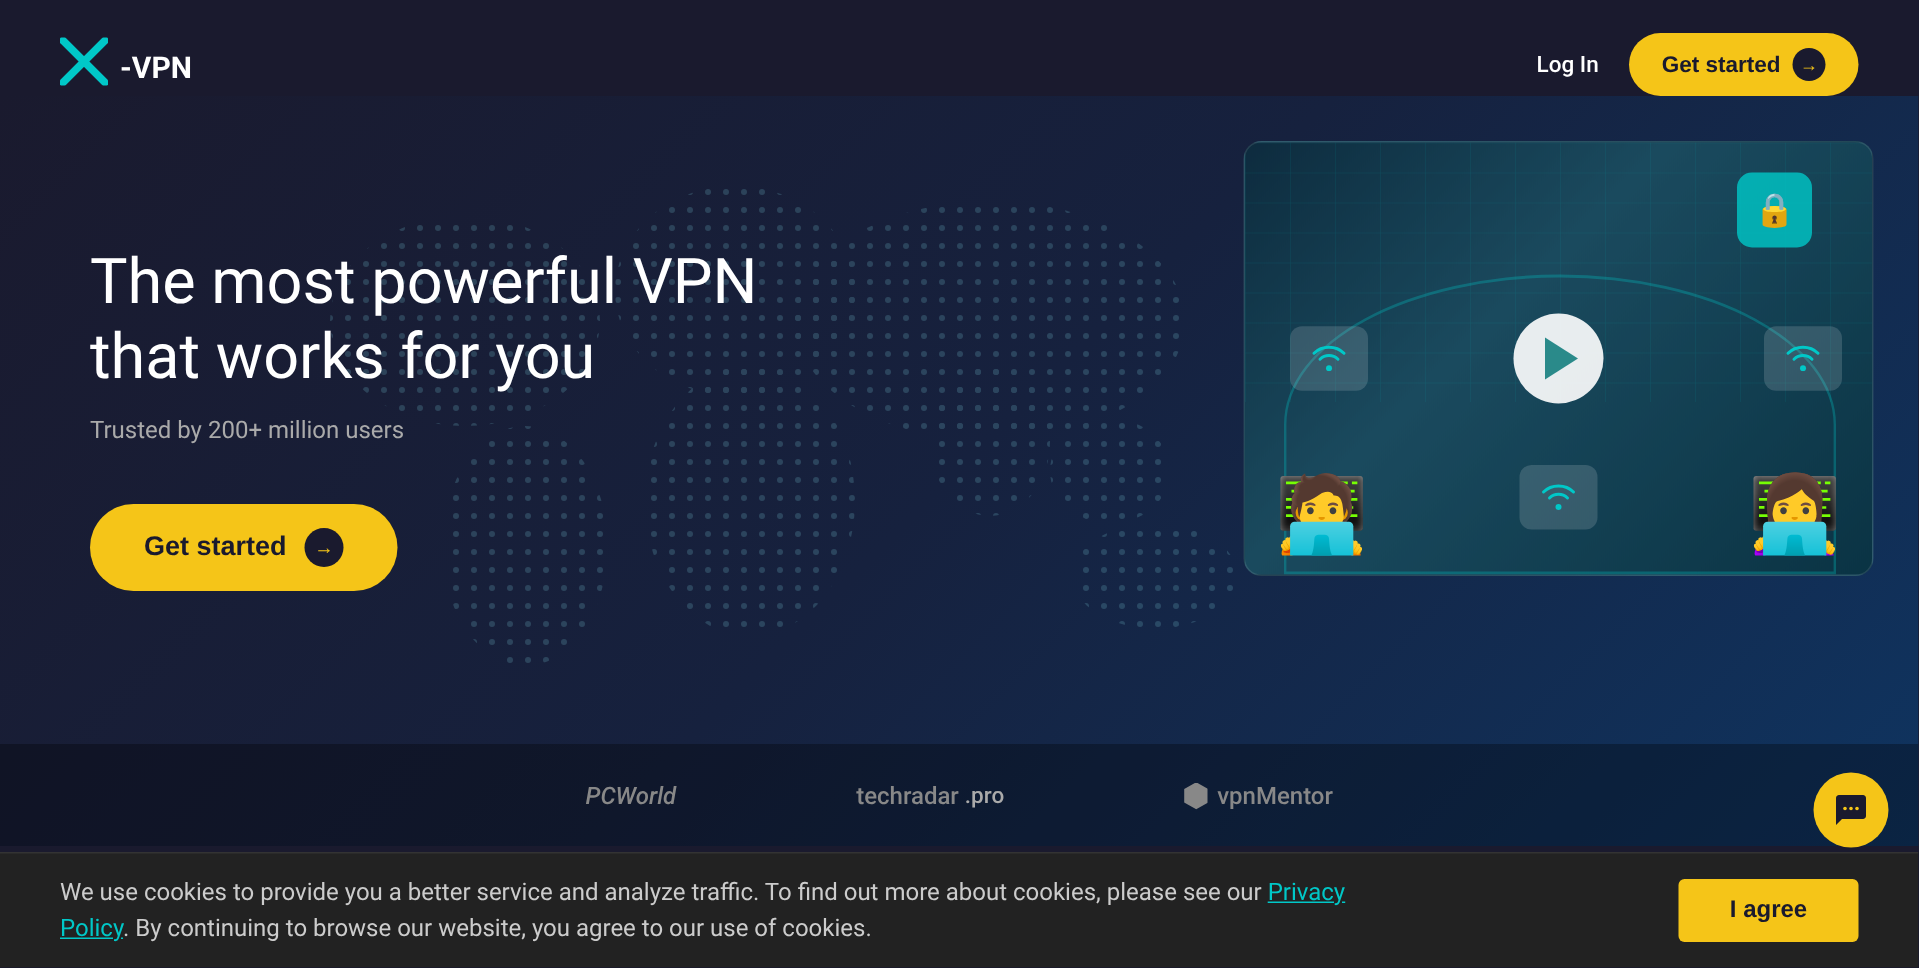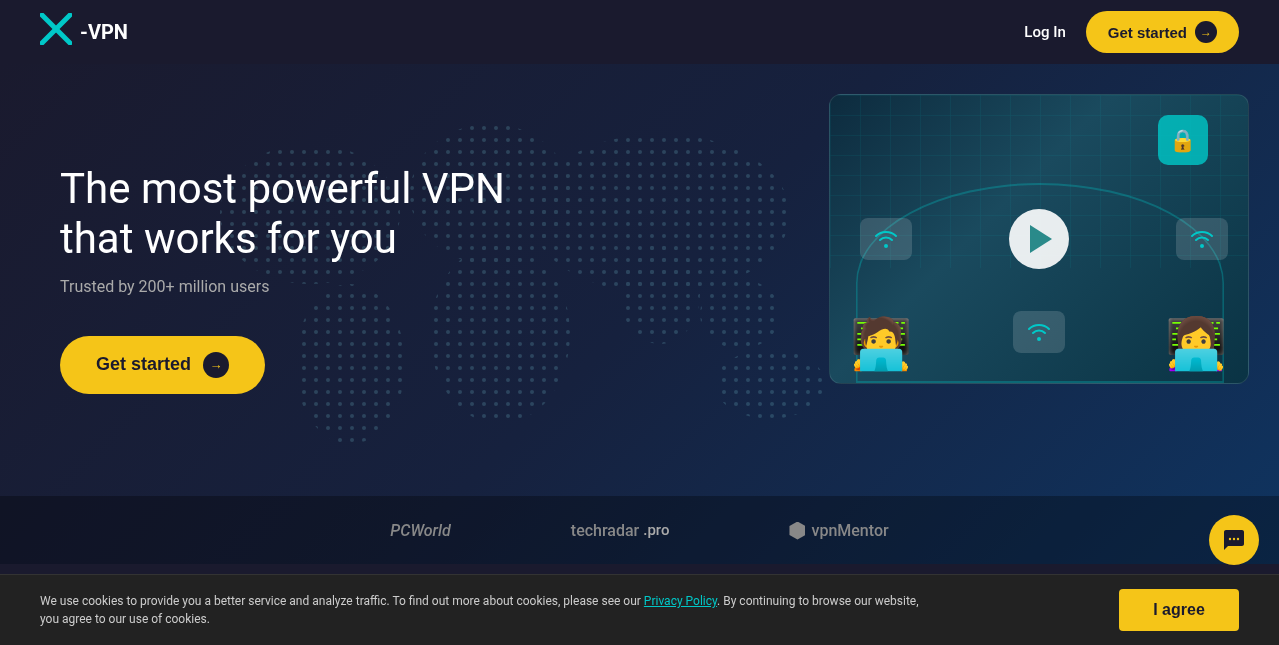--- a/index.html
+++ b/index.html
@@ -9,21 +9,21 @@
       color: #fff;
       width: 1279px;
       height: 645px;
       overflow: hidden;
       position: relative;
     }
 
     
     .navbar {
       display: flex;
-      align-items: center;
+      align-items: flex-end;
       justify-content: space-between;
       padding: 0 40px;
       height: 64px;
       background: #1a1a2e;
       position: relative;
       z-index: 10;
     }
     .logo {
       display: flex;
       align-items: center;
@@ -316,21 +316,21 @@
       background: #222;
       padding: 14px 40px;
       display: flex;
       align-items: center;
       justify-content: space-between;
       z-index: 100;
       border-top: 1px solid #333;
       min-height: 60px;
     }
     .cookie-text {
-      font-size: 12px;
+      font-size: 16px;
       color: #ccc;
       max-width: 900px;
       line-height: 1.5;
     }
     .cookie-text a {
       color: #00c8c8;
       text-decoration: underline;
     }
     .i-agree-btn {
       background: #f5c518;

